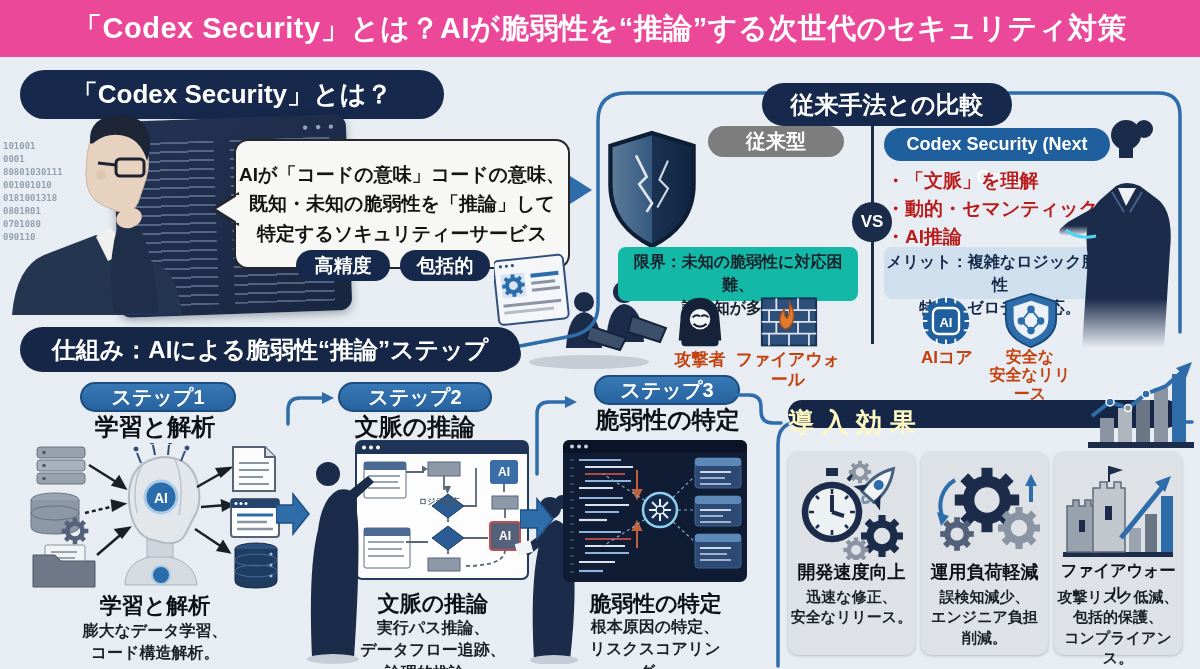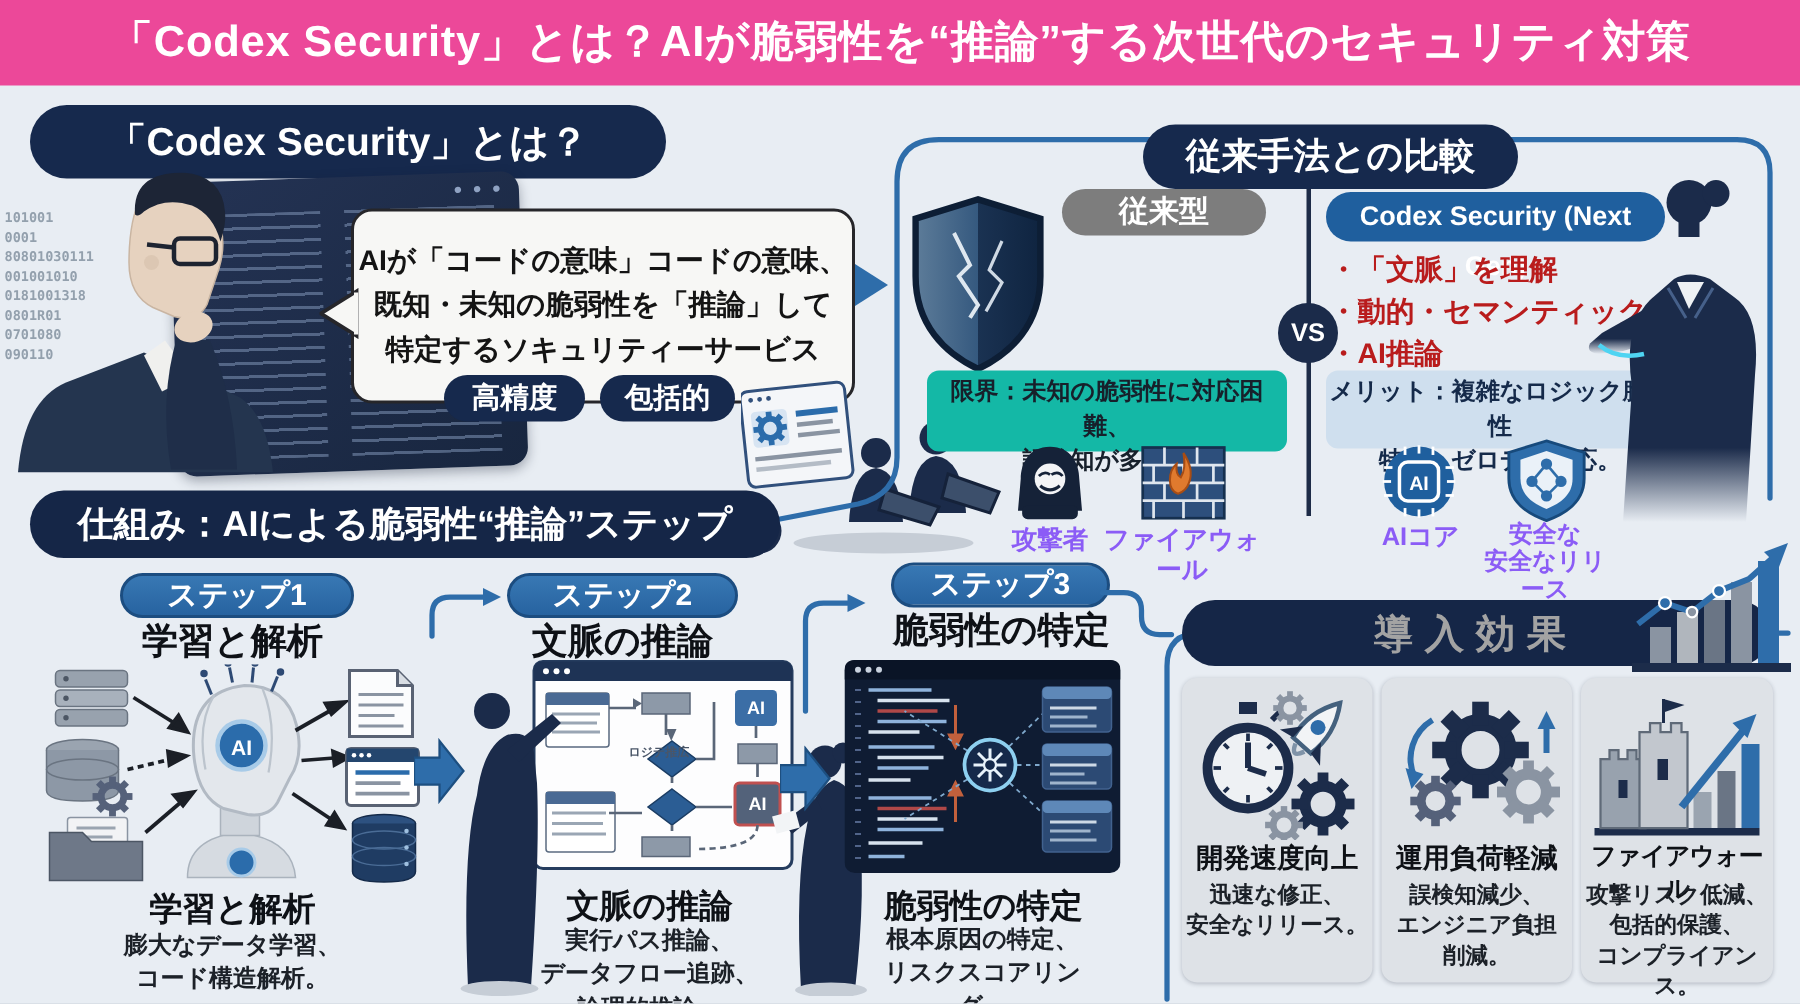--- a/index.html
+++ b/index.html
@@ -42,21 +42,21 @@
   #tradNote{left:618px;top:247px;width:240px;height:54px;background:#14b8a6;border-radius:8px;
             font-size:16px;font-weight:800;color:#17202b;text-align:center;line-height:1.45;padding-top:3px;box-sizing:border-box;}
   #divider{left:871px;top:126px;width:3px;height:218px;background:#1d2b47;}
   #vsCircle{left:852px;top:202px;width:40px;height:40px;border-radius:50%;background:#1b2b4a;
             color:#fff;font-weight:800;font-size:17px;line-height:40px;text-align:center;}
   #nextPill{left:884px;top:128px;width:226px;height:33px;background:#1f5f9e;border-radius:17px;
             font-size:18px;line-height:33px;color:#fff;font-weight:700;text-align:center;}
   #nextBullets{left:886px;top:167px;width:260px;font-size:19px;font-weight:700;color:#b91c1c;line-height:28px;}
   #nextNote{left:884px;top:247px;width:232px;height:52px;background:#cfdfee;border-radius:8px;
             font-size:16px;font-weight:800;color:#152a4a;text-align:center;line-height:1.45;padding-top:3px;box-sizing:border-box;}
-  .iconLabel{font-size:17px;font-weight:800;color:#8b5cf6;text-align:center;line-height:1.15;}
+  .iconLabel{font-size:17px;font-weight:800;color:#c2410c;text-align:center;line-height:1.15;}
   #attackerSvg{left:672px;top:296px;} #attackerLbl{left:660px;top:350px;width:80px;}
   #firewallSvg{left:760px;top:294px;} #firewallLbl{left:728px;top:350px;width:120px;}
   #aicoreSvg{left:918px;top:294px;}   #aicoreLbl{left:912px;top:348px;width:70px;}
   #secnetSvg{left:1002px;top:292px;}  #secnetLbl{left:984px;top:348px;width:92px;font-size:16px;}
   #womanSvg{left:1052px;top:108px;}
   
   #procPill{left:20px;top:327px;width:500px;height:45px;font-size:24px;line-height:45px;border-radius:24px;background:#152647;}
   .stepBadge{background:linear-gradient(#3878b4,#2763a0);border:2px solid #1c4d80;border-radius:16px;
              color:#fff;font-weight:800;font-size:20px;text-align:center;}
   .stepTitle{font-size:24px;font-weight:800;color:#0e1116;text-align:center;}
@@ -74,22 +74,22 @@
   #s2Desc{left:353px;top:617px;width:160px;}
   #s3Badge{left:594px;top:375px;width:142px;height:26px;line-height:26px;}
   #s3Title{left:585px;top:404px;width:165px;}
   #s3Svg{left:563px;top:440px;}
   #s3Cap{left:573px;top:589px;width:165px;}
   #s3Desc{left:575px;top:616px;width:160px;}
   #conn1{left:280px;top:392px;} #conn2{left:523px;top:394px;} #conn3{left:733px;top:383px;}
   #chunk1{left:276px;top:492px;} #chunk2{left:520px;top:497px;}
   
   #benFrame{left:768px;top:408px;}
-  #benPill{left:788px;top:400px;width:392px;height:44px;background:#152647;border-radius:22px;
-           color:#a3a3a3;font-size:26px;font-weight:800;line-height:44px;text-align:center;letter-spacing:8px;}
+  #benPill{left:788px;top:400px;width:392px;height:28px;background:#152647;border-radius:22px;
+           color:#fef9c3;font-size:26px;font-weight:800;line-height:44px;text-align:left;letter-spacing:8px;}
   #benChartSvg{left:1082px;top:358px;}
   .benCard{top:452px;height:203px;background:#dee2e7;border-radius:10px;box-shadow:0 1px 3px rgba(30,40,60,.25);}
   #card1{left:788px;width:127px;} #card2{left:921px;width:127px;} #card3{left:1054px;width:128px;}
   .cardIcon{position:absolute;left:50%;top:6px;transform:translateX(-50%);}
   .cardTitle{position:absolute;top:108px;width:100%;text-align:center;font-weight:800;font-size:18px;color:#0e1116;}
   #card3 .cardTitle{font-size:16.5px;letter-spacing:-.5px;}
   .cardDesc{position:absolute;top:135px;width:100%;text-align:center;font-weight:700;font-size:15px;
             color:#1c2128;line-height:1.35;}
 </style>
 </head>

